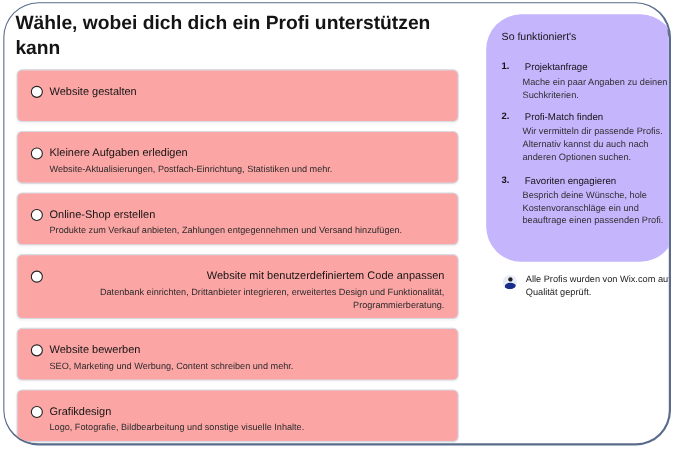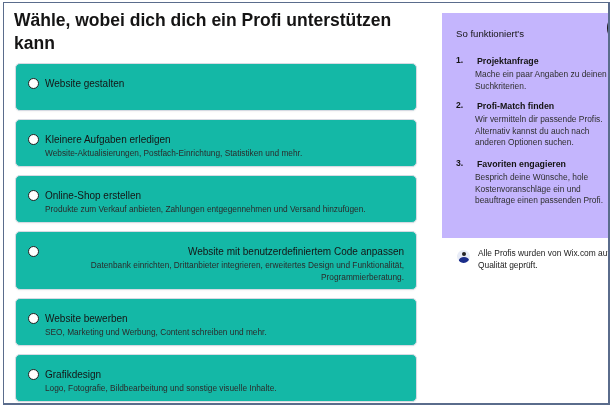--- a/index.html
+++ b/index.html
@@ -1,47 +1,47 @@
 <!DOCTYPE html>
 <html><head>
   <meta charset="utf-8">
   <style>
-    * { box-sizing: border-box; margin: 0; padding: 0; }
+    * { box-sizing: border-box; margin: 0; padding: 0; border-radius: 32px; }
     html, body { width: 614px; height: 410px; background: #ffffff; overflow: hidden; }
     body { font-family: "Liberation Sans", "DejaVu Sans", sans-serif; color: #151414; position: relative; }
     .frame {
       position: absolute; left: 3px; top: 2px; width: 607px; height: 403px;
       border: 1.5px solid #5a6c8c; border-right: 2px solid #5a6c8c; border-bottom: 2px solid #5a6c8c;
       overflow: hidden; background: #fff;
     }
     .title {
       position: absolute; left: 10px; top: 6px; width: 400px;
       font-size: 17.5px; font-weight: bold; line-height: 23px; color: #151414;
     }
     .options { position: absolute; left: 11px; top: 60px; width: 402px; }
     .card {
-      border: 1px solid #d6dae3; border-radius: 5px; background: #14b8a6;
+      border: 1px solid #d6dae3; border-radius: 5px; background: #fca5a5;
       padding: 13px 12px 0 12px; position: relative;
       box-shadow: 0 1px 2px rgba(0,0,0,0.04);
       cursor: pointer;
     }
     .radio {
       position: absolute; left: 12px; top: 14px; width: 11px; height: 11px;
       border: 1.3px solid #222; border-radius: 50%; background: #fff;
     }
     .card-title { margin-left: 17px; font-size: 10px; line-height: 13px; color: #151414; }
     .card-desc { margin-left: 17px; font-size: 8.3px; line-height: 12px; color: #2b2b2b; margin-top: 1px; }
     .sidebar {
       position: absolute; left: 438px; top: 10px; width: 172px; height: 225px;
       background: #c4b5fd;
     }
     .side-title { position: absolute; left: 14px; top: 15px; font-size: 9.6px; color: #151414; }
     .step { position: absolute; left: 14px; width: 155px; }
     .step-num { position: absolute; left: 0; top: 0; font-size: 8.6px; font-weight: bold; color: #151414; }
-    .step-title { margin-left: 21px; font-size: 8.8px; line-height: 12px; color: #151414; font-weight: bold; }
+    .step-title { margin-left: 21px; font-size: 8.8px; line-height: 12px; color: #151414; }
     .step-desc { margin-left: 19px; font-size: 8.4px; line-height: 11.5px; color: #2f2f2f; margin-top: 2px; }
     .circle-edge {
       position: absolute; left: 603px; top: 14px; width: 14px; height: 22px; border-radius: 50%;
       background: #1a1a1a;
     }
     .verified { position: absolute; left: 453px; top: 245px; width: 160px; }
     .verified-icon {
       position: absolute; left: 0; top: 2px; width: 13px; height: 13px; border-radius: 50%;
       background: #e8ecf7; overflow: hidden;
     }

